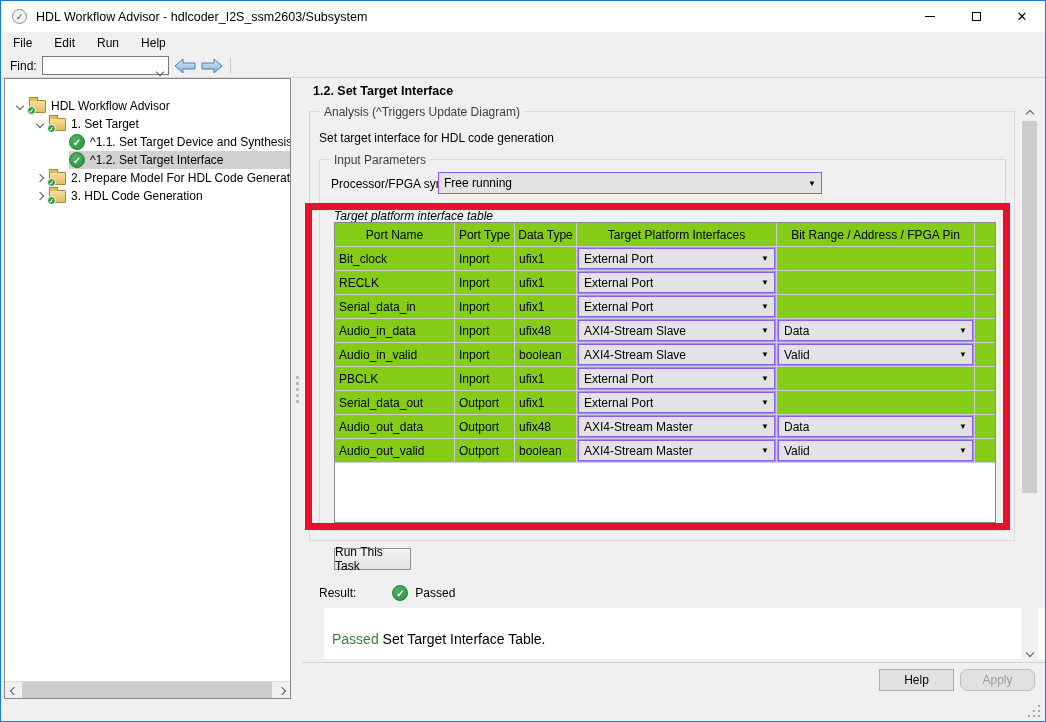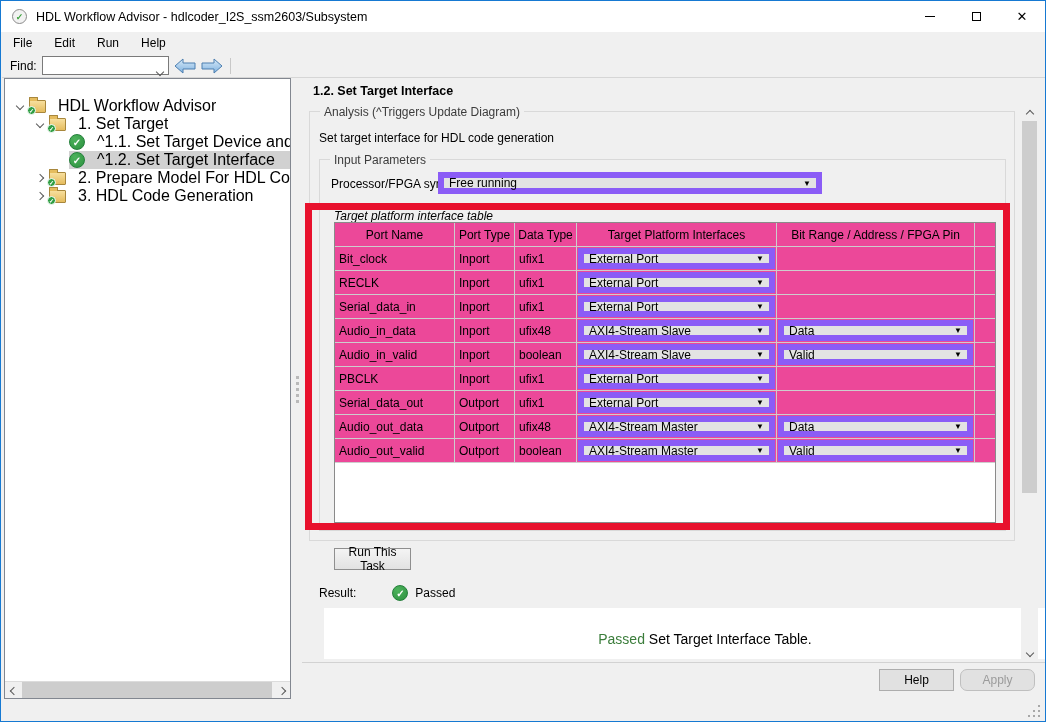--- a/index.html
+++ b/index.html
@@ -33,49 +33,49 @@
   .nav-arrow { margin-left:5px; width:22px; height:16px; display:flex; align-items:center; justify-content:center; }
   .find-sep { width:1px; height:16px; background:#c8c8c8; margin-left:7px; }
 
   
   .tree-panel { position:absolute; left:3px; top:77px; width:287px; height:621px; background:#fff; border:1px solid #828790; overflow:hidden; }
   .tree-rows { position:absolute; left:0; top:18px; right:0; bottom:17px; overflow:hidden; }
   .tree-row { height:18px; display:flex; align-items:center; white-space:nowrap; }
   .expander { width:18px; height:18px; display:inline-flex; align-items:center; justify-content:center; flex:0 0 18px; }
   .row-content { display:flex; align-items:center; height:18px; flex:1; min-width:0; }
   .row-content.selected { background:#d1d1d1; }
-  .tree-label { font-size:16px; color:#000; margin-left:12px; overflow:hidden; white-space:nowrap; }
+  .tree-label { font-size:12px; color:#000; margin-left:5px; overflow:hidden; white-space:nowrap; }
   .folder-icon { position:relative; width:17px; height:13px; flex:0 0 17px; background:linear-gradient(#f7df9e,#e5bc5e); border:1px solid #a8873c; border-radius:1px; }
   .folder-icon::before { content:""; position:absolute; left:-1px; top:-4px; width:7px; height:3px; background:#e5bc5e; border:1px solid #a8873c; border-bottom:none; border-radius:1px 1px 0 0; }
   .badge { position:absolute; left:-3px; bottom:-3px; width:9px; height:9px; border-radius:50%; background:#2f9e44; border:1px solid #fff; color:#fff; font-size:6px; line-height:8px; text-align:center; font-weight:bold; }
   .check-icon { width:16px; height:16px; flex:0 0 16px; border-radius:50%; background:radial-gradient(circle at 35% 30%, #4db35c, #2d9140); border:1px solid #23803a; color:#fff; font-size:10px; font-weight:bold; display:inline-flex; align-items:center; justify-content:center; }
 
   .hscroll { position:absolute; left:0; bottom:0; width:100%; height:17px; background:#f0f0f0; border-top:1px solid #dcdcdc; }
   .hs-arrow { position:absolute; top:0; width:17px; height:17px; display:flex; align-items:center; justify-content:center; }
   .hs-thumb { position:absolute; left:17px; top:0; width:250px; height:17px; background:#cdcdcd; }
 
   .splitter { position:absolute; left:292px; top:77px; width:9px; height:621px; background:#f0f0f0; }
   .splitter-dots { position:absolute; left:3px; top:298px; width:3px; }
   .splitter-dots i { display:block; width:3px; height:3px; background:#b9b9b9; margin-bottom:3px; }
 
   
-  .task-panel { position:absolute; left:301px; top:77px; width:744px; height:585px; background:#f0f0f0; overflow:hidden;text-align:center; }
+  .task-panel { position:absolute; left:301px; top:77px; width:744px; height:585px; background:#f0f0f0; overflow:hidden; }
   .panel-title { position:absolute; left:11px; top:6px; font-size:12.5px; font-weight:bold; color:#000; }
   .groupbox { position:absolute; border:1px solid #d9d9d9; }
   .groupbox-label { position:absolute; left:10px; top:-7px; background:#f0f0f0; padding:0 4px; font-size:12px; color:#3c3c3c; }
   .analysis-box { left:7px; top:33px; width:706px; height:430px; }
   .input-box { left:17px; top:81px; width:687px; height:372px; }
   .description { position:absolute; left:17px; top:53px; font-size:12px; color:#000; }
   .sync-label { position:absolute; left:29px; top:99px; font-size:12px; color:#000; }
-  .dropdown { background:#e3e3e3; border:6px solid #8b5cf6; display:flex; align-items:center; padding:0 5px; font-size:12px; color:#000; }
+  .dropdown { background:#e3e3e3; border:1px solid #8b5cf6; display:flex; align-items:center; padding:0 5px; font-size:12px; color:#000; }
   .dd-arrow { margin-left:auto; font-size:8px; color:#000; }
   .sync-dd { position:absolute; left:136px; top:94px; width:384px; height:22px; }
   .table-label { position:absolute; left:32px; top:131px; font-size:12px; color:#000;font-style:italic; }
   .tpi-table { position:absolute; left:32px; top:144px; width:662px; height:301px; background:#fff; border:1px solid #8a8a8a; display:grid; grid-template-columns:120px 60px 62px 200px 198px 1fr; grid-auto-rows:24px; }
-  .cell { border-right:1px solid #cdcdcd; border-bottom:1px solid #cdcdcd; font-size:12px; display:flex; align-items:center; padding:0 4px; overflow:hidden; white-space:nowrap; background:#ec4899; }
+  .cell { border-right:1px solid #cdcdcd; border-bottom:1px solid #cdcdcd; font-size:12px; display:flex; align-items:center; padding:0 4px; overflow:hidden; white-space:nowrap; background:#84cc16; }
   .cell.last { border-right:none; }
   .cell.hdr { justify-content:center; padding:0 2px; }
   .cell.dd-cell { padding:1px; }
   .cell .dropdown { width:100%; height:100%; }
   .tbl-filler { grid-column:1 / -1; background:#fff; }
 
   .run-btn { position:absolute; left:32px; top:470px; width:77px; height:22px; background:linear-gradient(#f4f4f4,#e2e2e2); border:1px solid #8f8f8f; font-size:12px; display:flex; align-items:center; justify-content:center; }
   .result-row { position:absolute; left:17px; top:507px; display:flex; align-items:center; }
   .result-label { font-size:12px; }
   .result-icon { margin-left:36px; }

